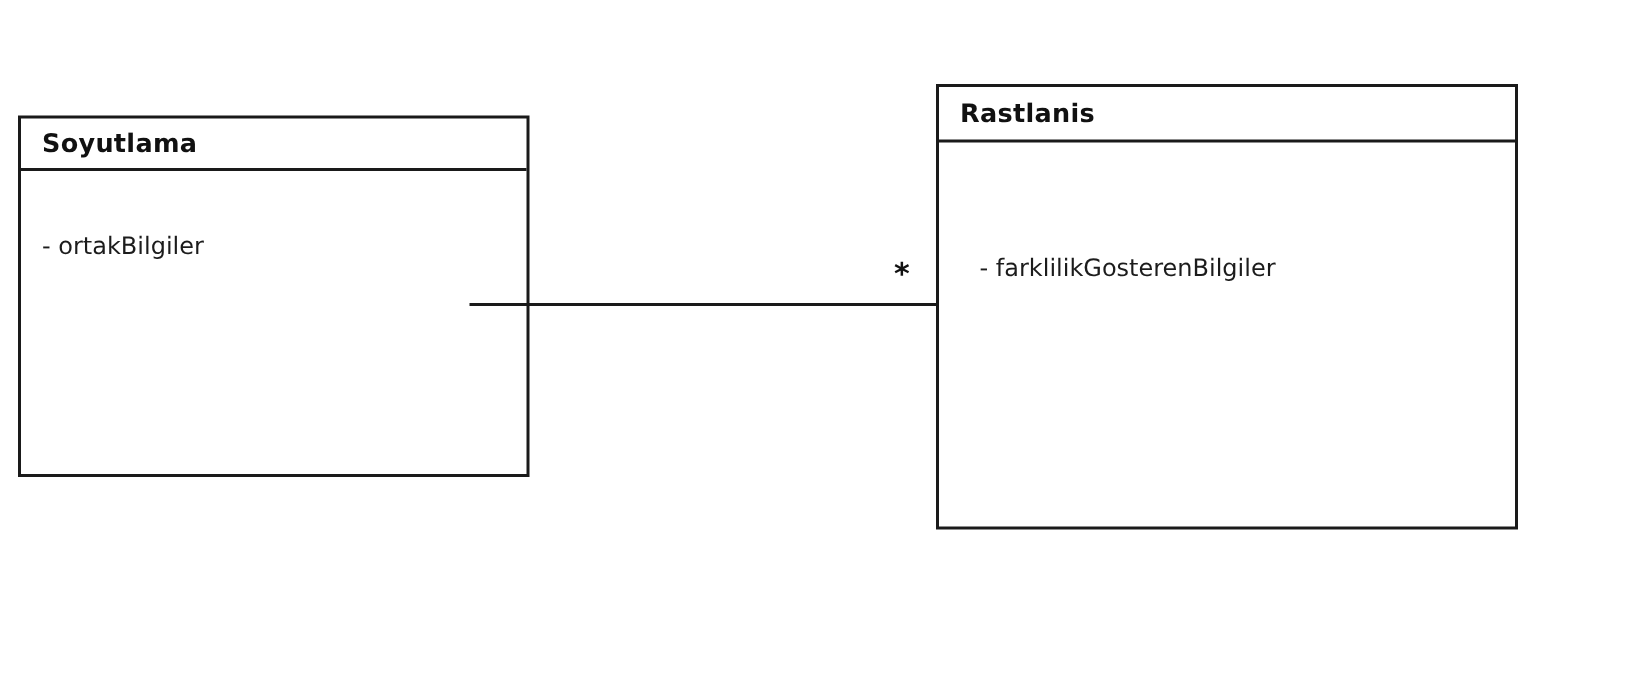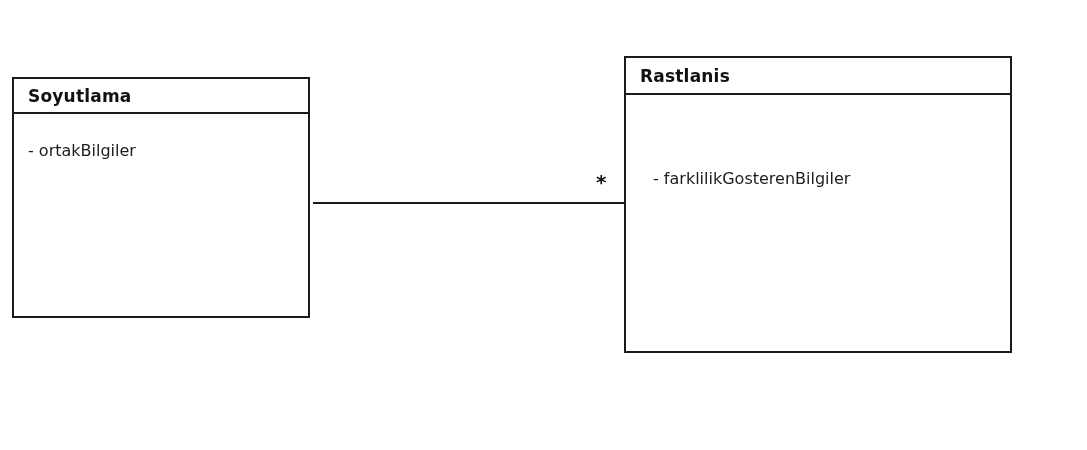--- a/index.html
+++ b/index.html
@@ -51,26 +51,26 @@
     font-weight: normal;
     font-size: 16px;
     color: #1c1c1c;
     white-space: nowrap;
   }
 
   
   #class-soyutlama {
     left: 12px;
     top: 77px;
-    width: 298px;
+    width: 341px;
     height: 241px;
   }
   #class-soyutlama .uml-class-header { height: 35px; }
   #class-soyutlama .uml-compartment  { height: calc(100% - 35px); }
-  #class-soyutlama .uml-attribute { left: 14px; top: 27px; }
+  #class-soyutlama .uml-attribute { left: 14px; top: 40px; }
 
   
   #class-rastlanis {
     left: 624px;
     top: 56px;
     width: 388px;
     height: 297px;
   }
   #class-rastlanis .uml-class-header { height: 37px; }
   #class-rastlanis .uml-compartment  { height: calc(100% - 37px); padding-left: 32px; }

